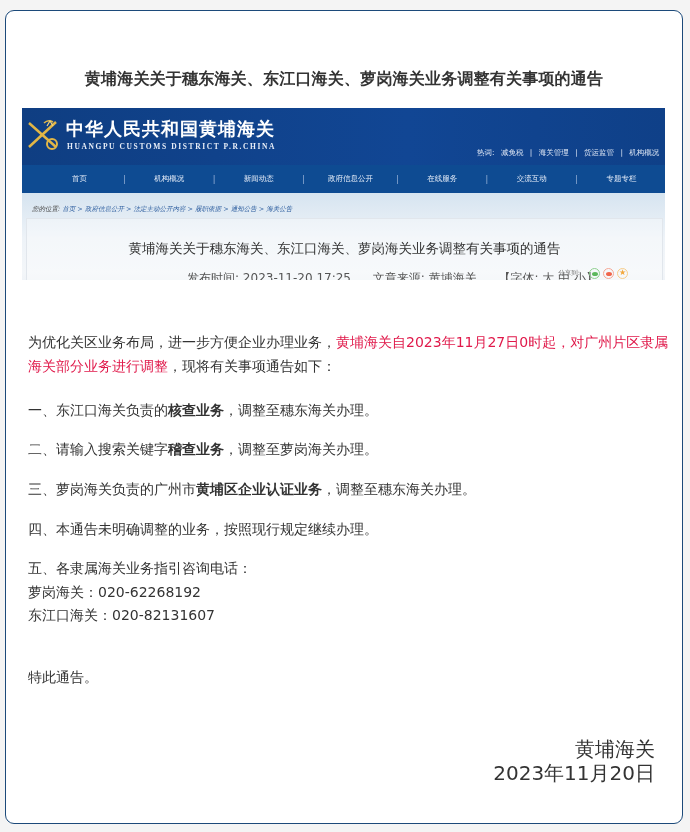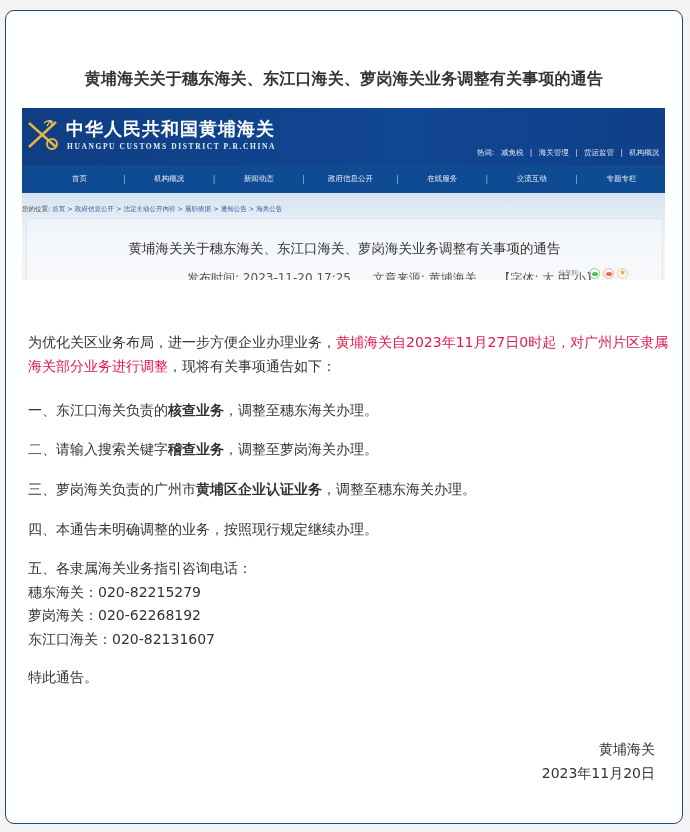--- a/index.html
+++ b/index.html
@@ -40,39 +40,39 @@
   .nav {
     position:absolute; left:0; top:57px; width:643px; height:28px; background:#0e4b92;
     display:flex; align-items:center;
   }
   .nav-item { color:#e7eef9; font-size:7.5px; white-space:nowrap; text-align:center; }
   .nav-sep { color:#9db6da; font-size:8px; }
   .sky {
     position:absolute; left:0; top:85px; width:643px; height:113px;
     background:linear-gradient(180deg,#d6e4f0 0%,#eef3f8 40%,#f3f6f9 70%,#e6edf4 100%);
   }
-  .crumb { position:absolute; left:0; top:12px; font-size:6.5px; color:#2b5c9e; white-space:nowrap; }
+  .crumb { position:absolute; left:10px; top:12px; font-size:6.5px; color:#2b5c9e; white-space:nowrap;font-style:italic; }
   .crumb .lbl { color:#444; }
   .inner-box {
     position:absolute; left:4px; top:25px; width:635px; height:88px;
     border:1px solid #e1e6ec; border-bottom:none; background:rgba(255,255,255,0.35);
   }
   .inner-title {
     position:absolute; left:0; right:0; top:21px; text-align:center; font-size:13.5px; color:#333;
   }
   .meta { position:absolute; left:160px; top:51px; font-size:12px; color:#555; white-space:nowrap; }
   .meta span { margin-right:18px; }
   .share { position:absolute; right:34px; top:49px; display:flex; align-items:center; gap:3px; font-size:6.5px; color:#666; }
   .share .ic { width:11px; height:11px; border-radius:50%; box-sizing:border-box; display:inline-block; position:relative; }
   .inner-line { position:absolute; left:30px; right:24px; top:80px; border-top:1px solid #d4d9df; }
 
   .body-text { position:absolute; left:22px; width:645px; font-size:14px; color:#333; line-height:24px; }
   .red { color:#e0194a; }
   .b { font-weight:bold; }
-  .sign { position:absolute; right:27px; text-align:right; font-size:14px; color:#333; line-height:24px; }
+  .sign { position:absolute; right:27px; text-align:right; font-size:20px; color:#333; line-height:24px; }
 </style>
 </head>
 <body>
 
 <div class="card">
   <div class="main-title">黄埔海关关于穗东海关、东江口海关、萝岗海关业务调整有关事项的通告</div>
 
   <div class="shot">
     <div class="banner">
       <svg class="emblem" viewBox="0 0 36 36">
@@ -162,21 +162,20 @@
   </div>
 
   <div class="body-text" style="top:466px">
     <span>三、萝岗海关负责的广州市</span><span class="b">黄埔区企业认证业务</span><span>，调整至穗东海关办理。</span>
   </div>
 
   <div class="body-text" style="top:506px">四、本通告未明确调整的业务，按照现行规定继续办理。</div>
 
   <div class="body-text" style="top:546px;line-height:23.5px">
     <div>五、各隶属海关业务指引咨询电话：</div>
-    <div>穗东海关：020-82215279</div>
     <div>萝岗海关：020-62268192</div>
     <div>东江口海关：020-82131607</div>
   </div>
 
   <div class="body-text" style="top:654px">特此通告。</div>
 
   <div class="sign" style="top:726px">黄埔海关</div>
   <div class="sign" style="top:750px">2023年11月20日</div>
 </div>
 

